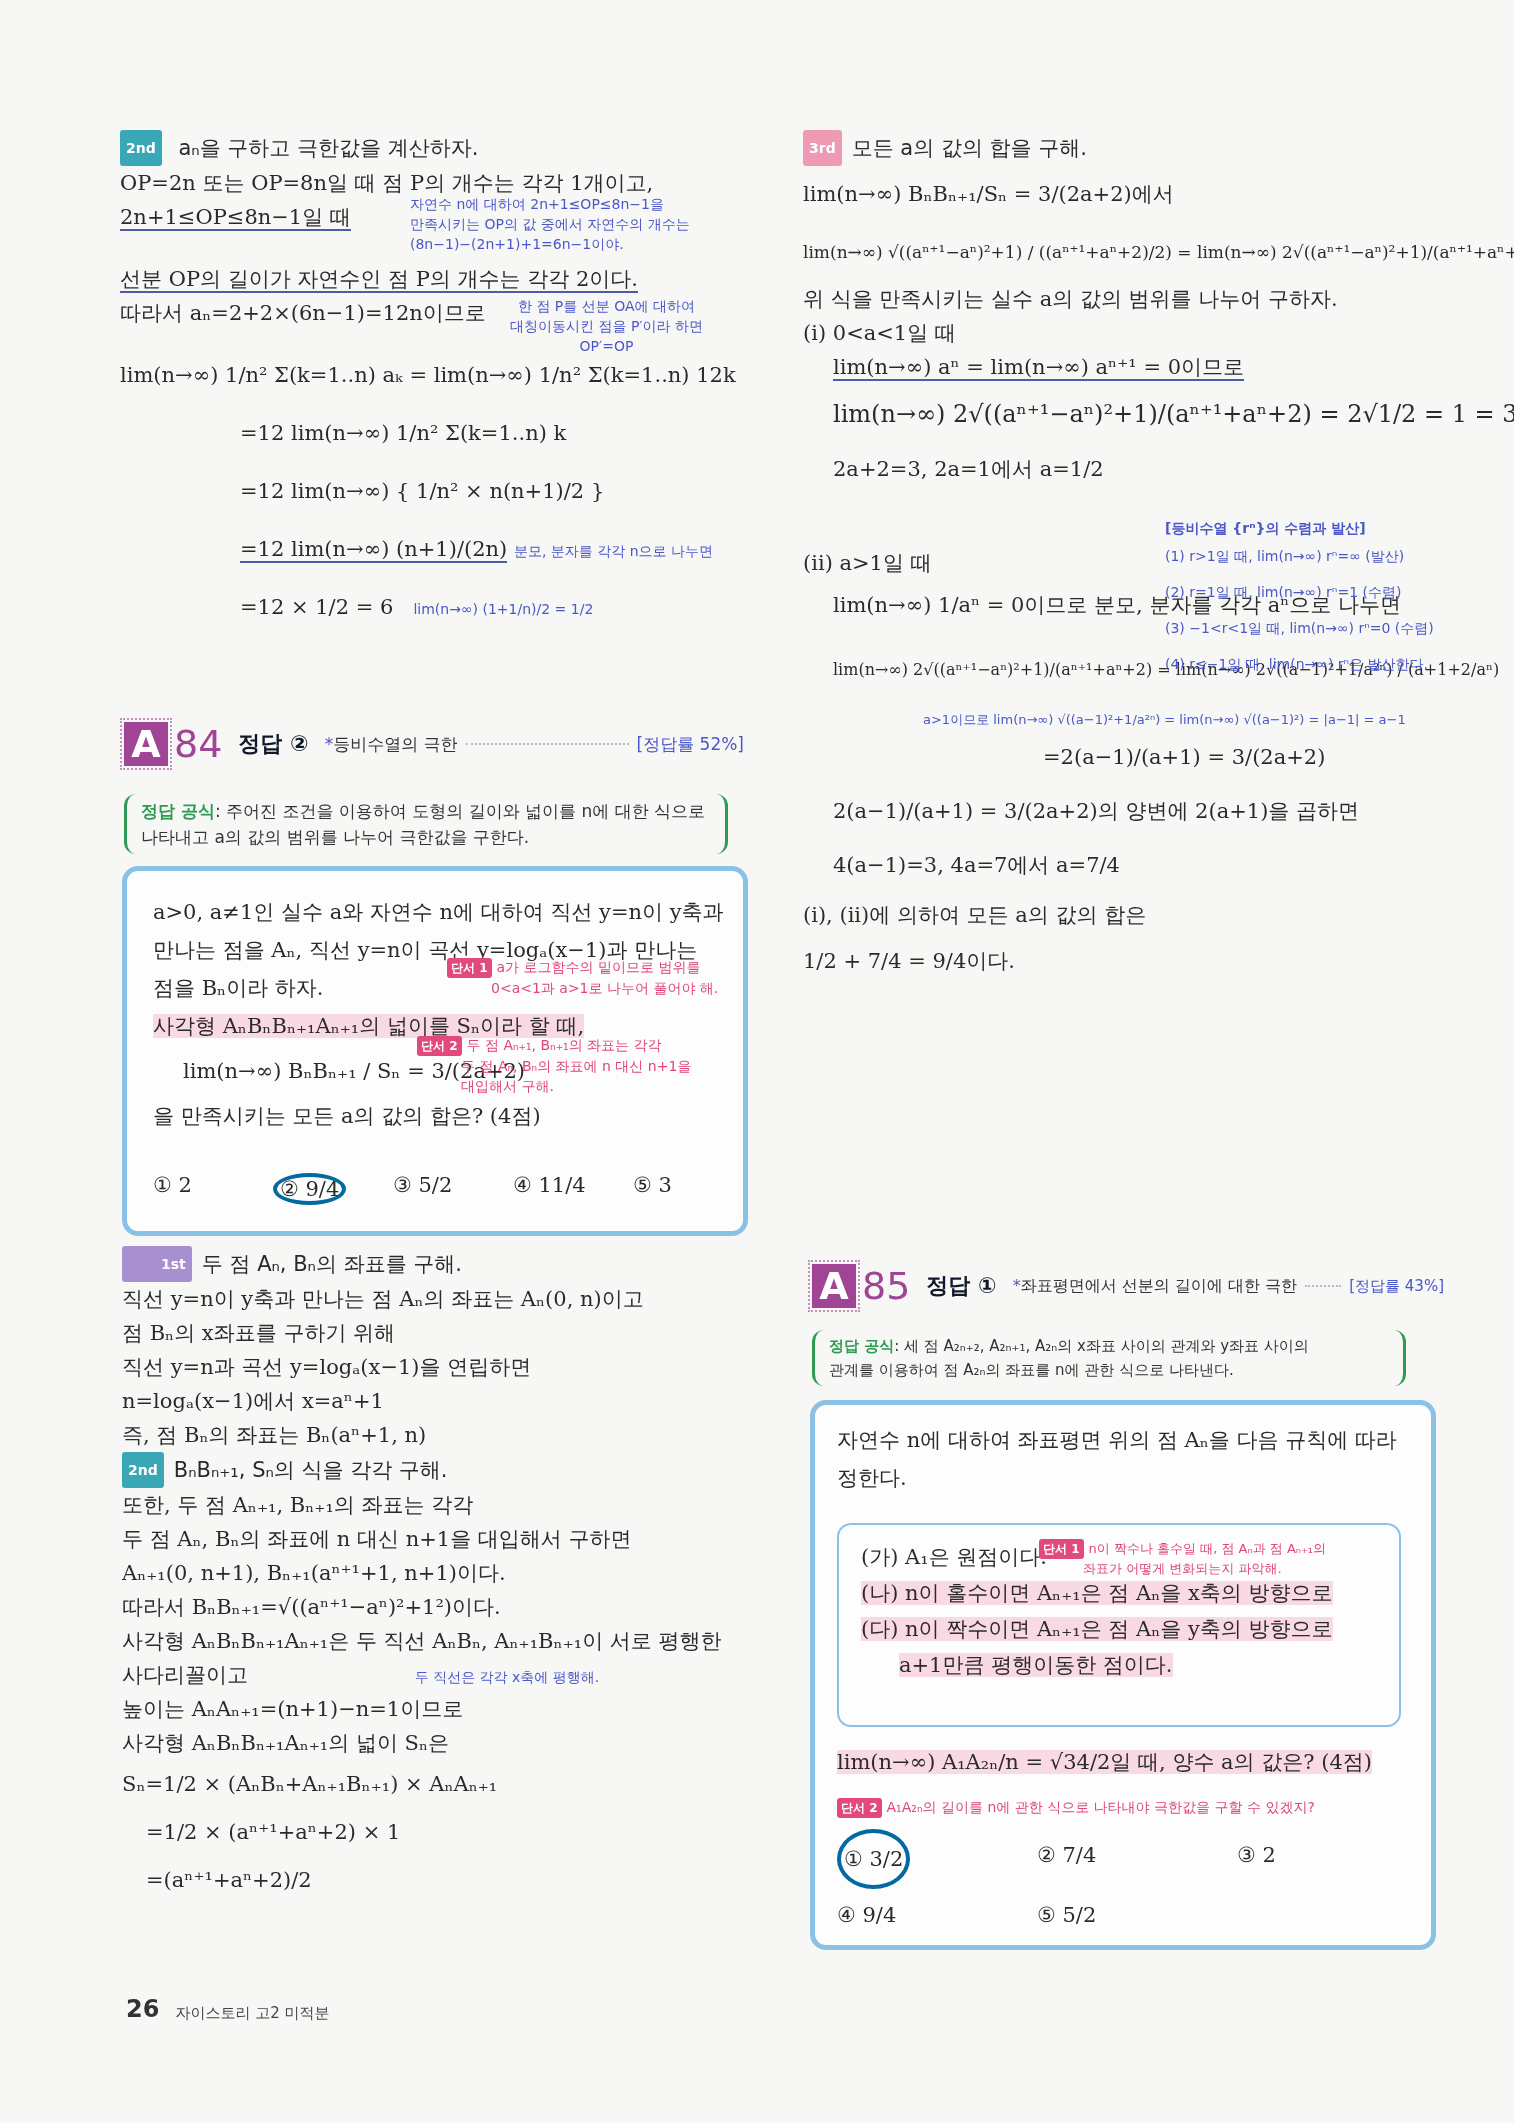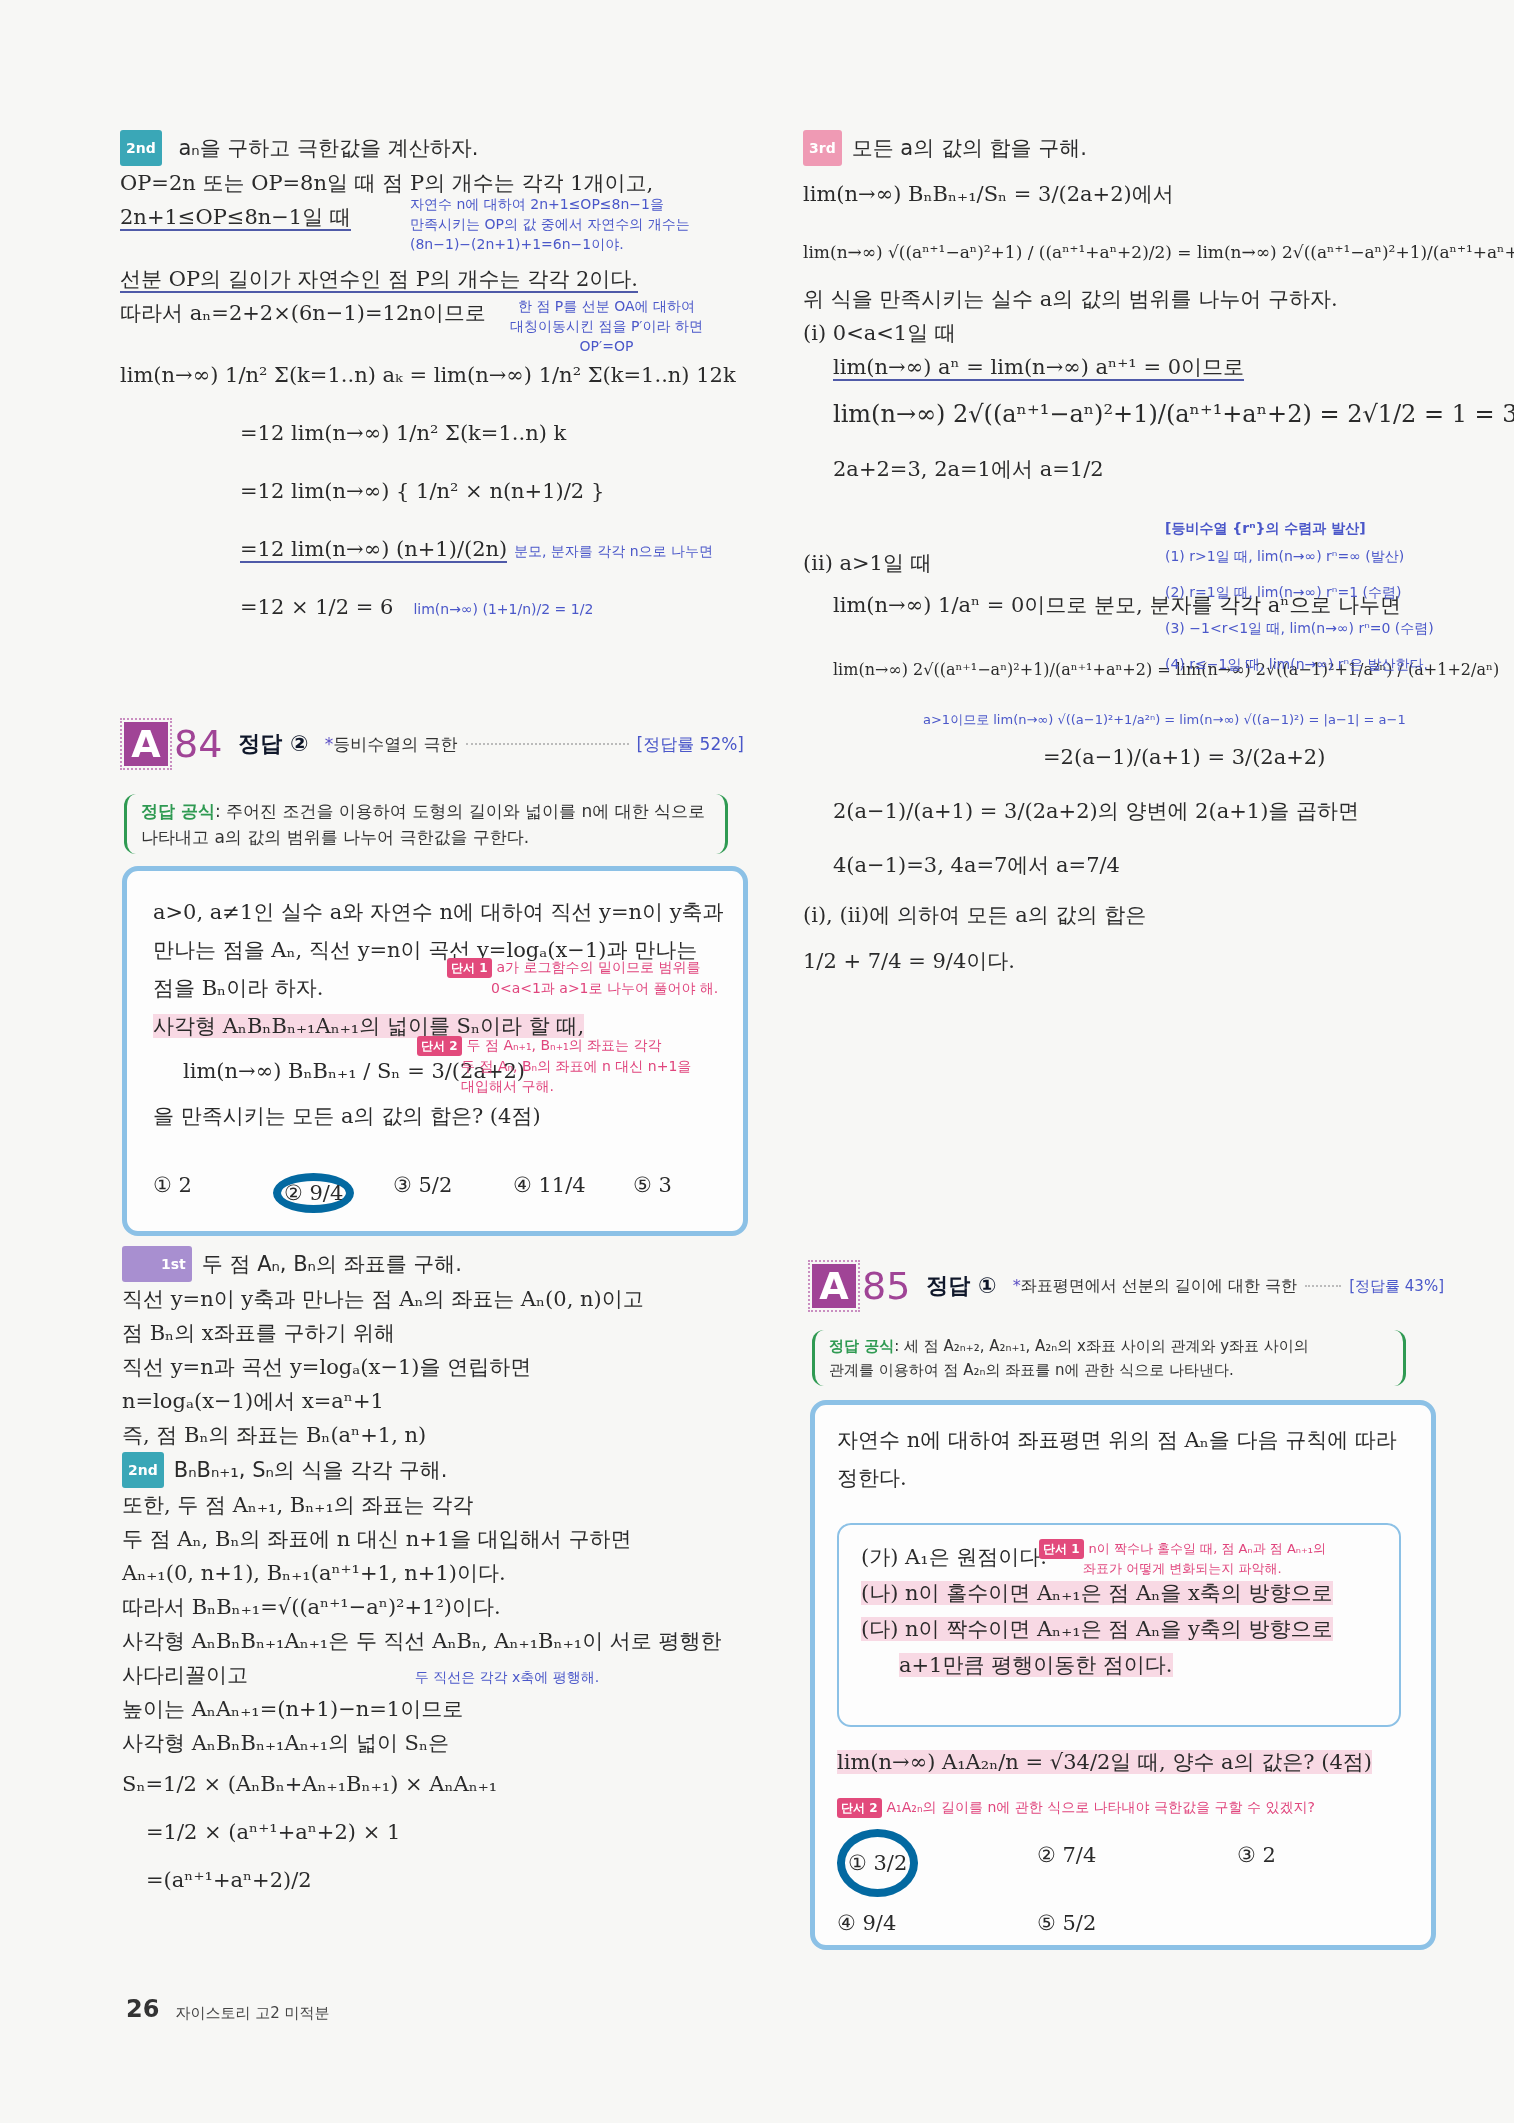--- a/index.html
+++ b/index.html
@@ -31,21 +31,21 @@
   .topic{font-family:"DejaVu Sans","Liberation Sans",sans-serif;font-size:17px;color:#333;margin-left:16px;}
   .topic .star{color:#5b4fc4;}
   .dots{flex:1;border-bottom:2px dotted #bbb;margin:0 8px;height:0;align-self:center;}
   .rate{font-family:"DejaVu Sans","Liberation Sans",sans-serif;font-size:17px;color:#4a57c9;}
   .formula-box{position:absolute;border-left:3px solid #2f9a52;border-right:3px solid #2f9a52;border-radius:12px;
                padding:4px 14px;font-family:"DejaVu Sans","Liberation Sans",sans-serif;font-size:17px;line-height:26px;color:#333;}
   .formula-box .fb-title{color:#2f9a52;font-weight:bold;}
   .problem{position:absolute;border:5px solid #8cc1e6;border-radius:16px;background:#fdfdfd;}
   .inner-cond{position:absolute;border:2px solid #8cc1e6;border-radius:14px;}
   .choices{display:flex;font-size:21px;}
-  .circled-correct{display:inline-block;border:8px solid #0369a1;border-radius:50%;padding:0 3px;}
+  .circled-correct{display:inline-block;border:4px solid #0369a1;border-radius:50%;padding:0 3px;}
   .box-note{position:absolute;}
   .footer{position:absolute;left:126px;top:1995px;display:flex;align-items:flex-end;}
   .footer .pg{font-family:"DejaVu Sans","Liberation Sans",sans-serif;font-size:24px;font-weight:bold;color:#333;}
   .footer .book{font-family:"DejaVu Sans","Liberation Sans",sans-serif;font-size:15px;color:#444;margin-left:16px;}
   .fact-list .note{color:#4a57c9;}
 </style>
 </head>
 <body>
 
 <div class="page">

